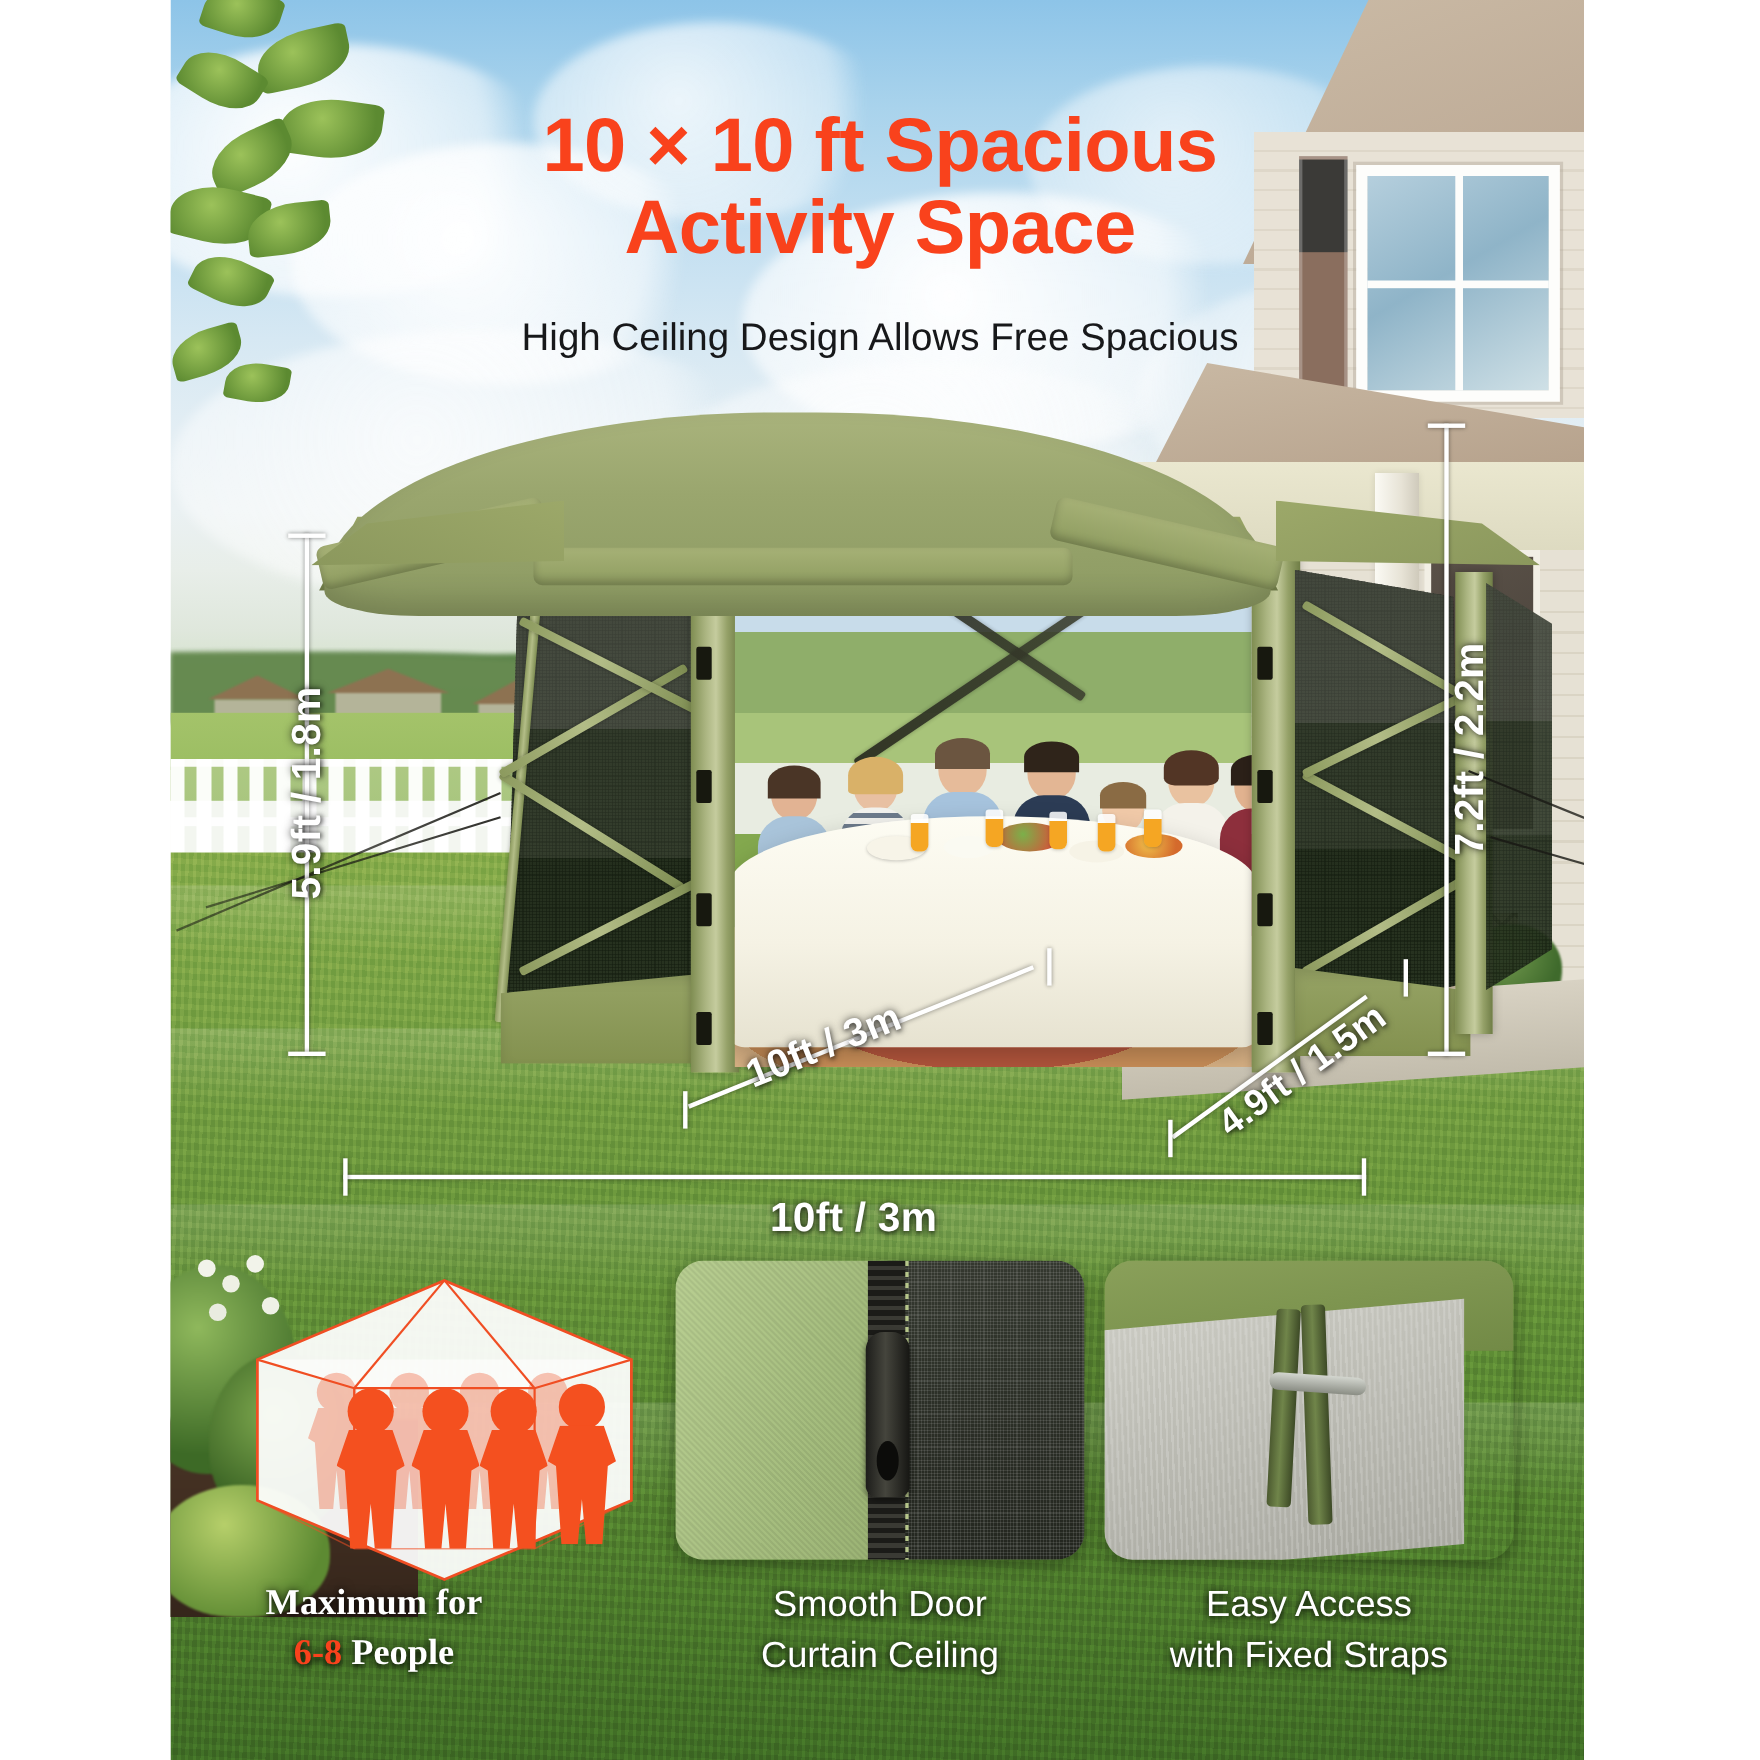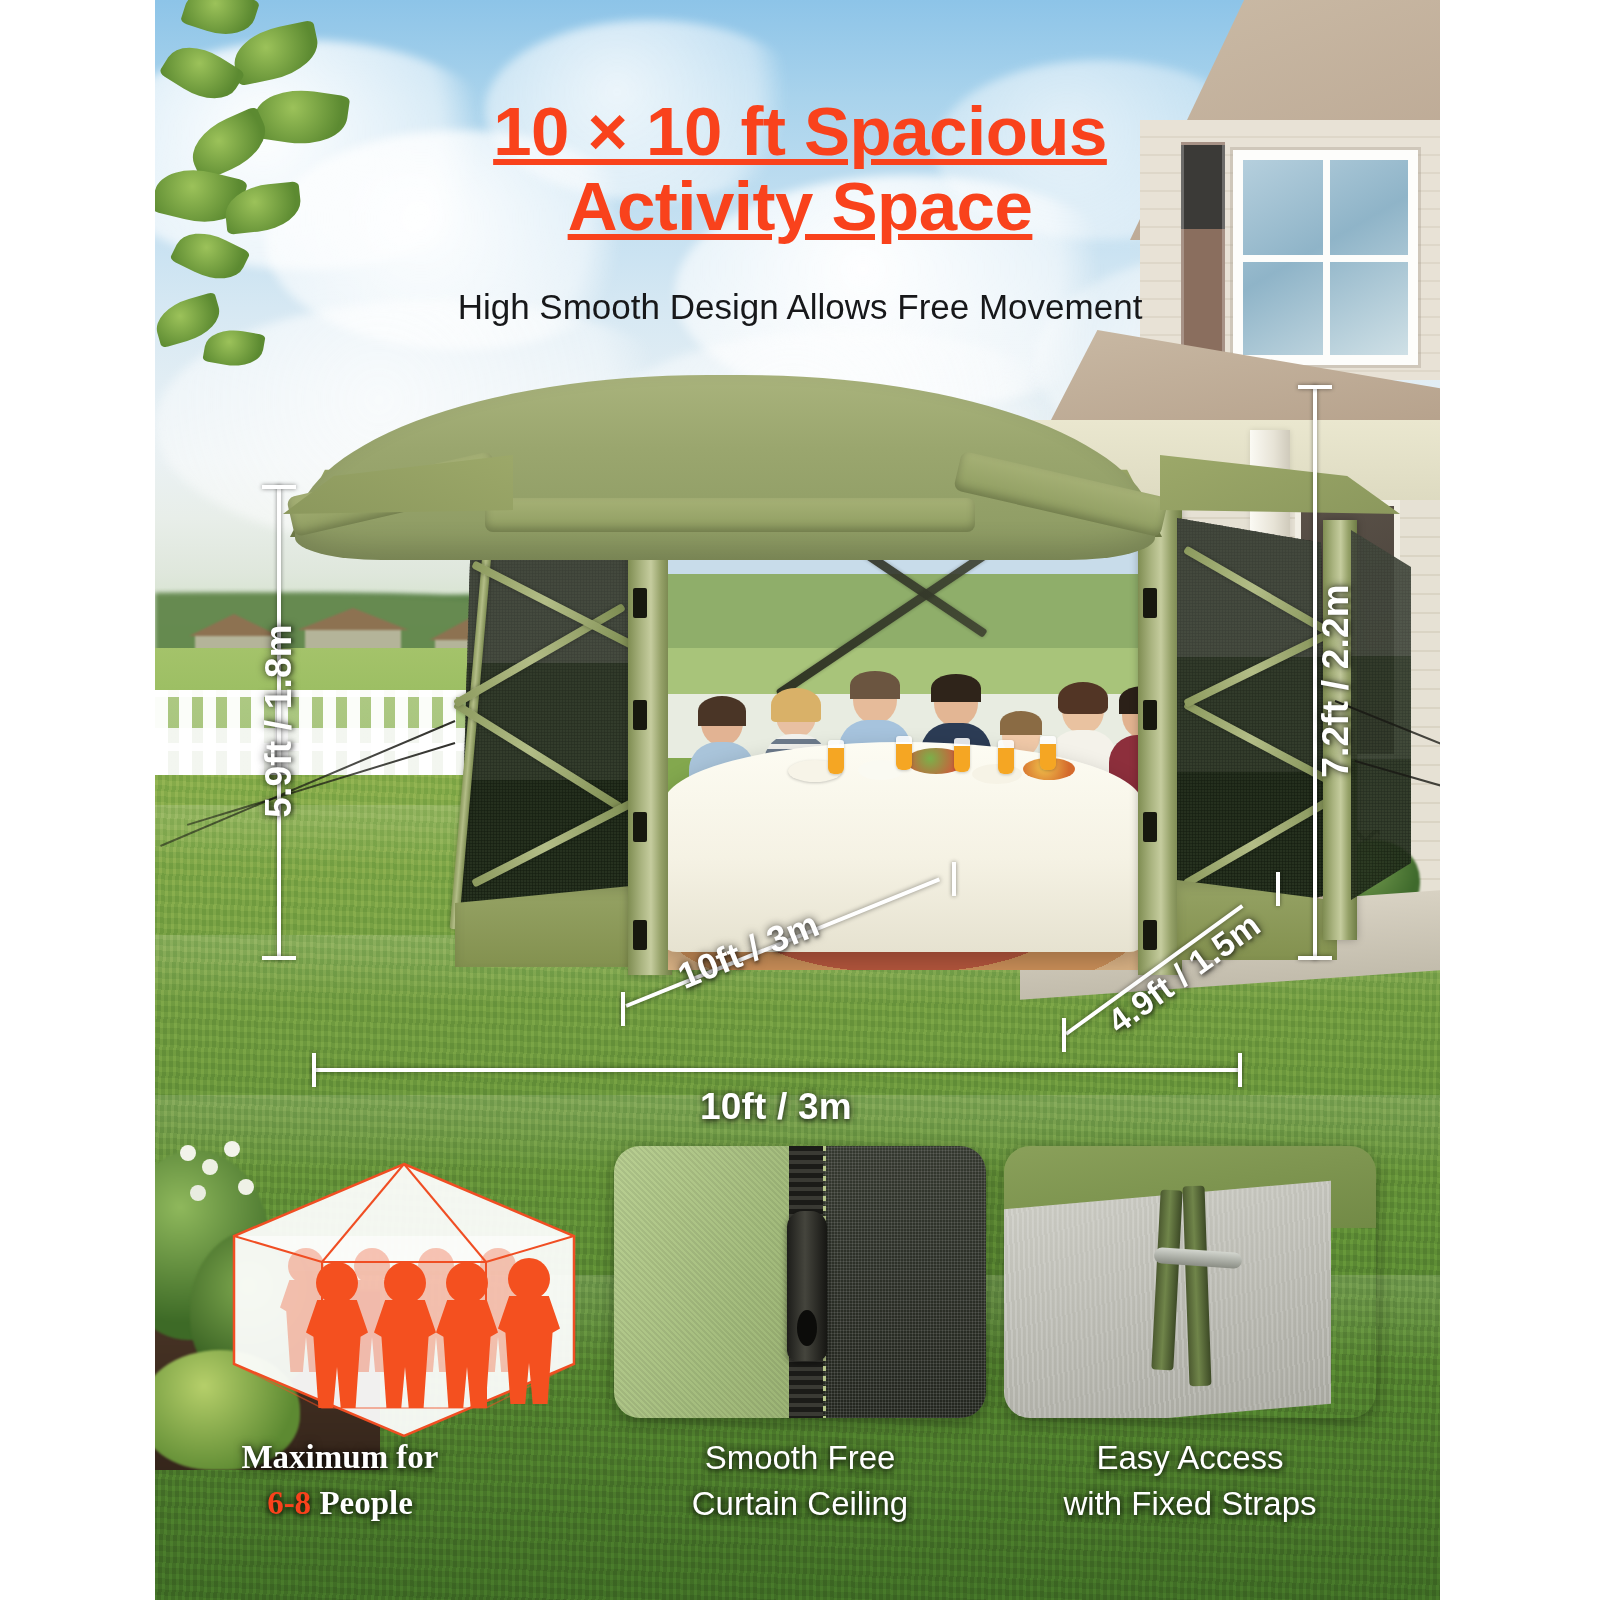--- a/index.html
+++ b/index.html
@@ -284,21 +284,20 @@
   .diag-line {
     position:absolute; height:4px; background:#fff;
     box-shadow:0 0 5px rgba(0,0,0,.45); transform-origin:left center;
   }
 
   
   .headline {
     position:absolute; left:0; top:95px; width:1600px; text-align:center;
     color:#f9421c; font-size:69px; font-weight:bold; line-height:1.08;
     letter-spacing:-.5px;
-    text-decoration:underline;
   }
   .subhead {
     position:absolute; left:0; top:287px; width:1600px; text-align:center;
     color:#17181a; font-size:35px; font-weight:normal; letter-spacing:0px;
   }
 
   
   .features { position:absolute; left:0; top:1140px; width:1600px; height:460px; }
   .feat { position:absolute; width:400px; }
   .feat-cap {
@@ -578,21 +577,21 @@
       <div class="guy" style="left:300px;top:742px;width:280px;transform:rotate(163deg);"></div>
       <div class="guy" style="left:1180px;top:700px;width:300px;transform:rotate(22deg);"></div>
       <div class="guy" style="left:1200px;top:760px;width:270px;transform:rotate(16deg);"></div>
     </div>
   </div>
 
   <div class="headline">
     <div>10 × 10 ft Spacious</div>
     <div>Activity Space</div>
   </div>
-  <div class="subhead">High Smooth Design Allows Free Movement</div>
+  <div class="subhead">High Ceiling Design Allows Free Spacious</div>
 
   <div class="dim-line dim-v" style="left:277px;top:485px;height:475px;"></div>
   <div class="tick tick-h" style="left:262px;top:485px;"></div>
   <div class="tick tick-h" style="left:262px;top:956px;"></div>
   <div class="dim-label" style="left:182px;top:700px;font-size:37px;transform:rotate(-90deg);transform-origin:center center;">5.9ft / 1.8m</div>
 
   <div class="dim-line dim-v" style="left:1313px;top:385px;height:575px;"></div>
   <div class="tick tick-h" style="left:1298px;top:385px;"></div>
   <div class="tick tick-h" style="left:1298px;top:956px;"></div>
   <div class="dim-label" style="left:1239px;top:660px;font-size:37px;transform:rotate(-90deg);transform-origin:center center;">7.2ft / 2.2m</div>
@@ -676,21 +675,21 @@
     </div>
 
     <div class="feat" style="left:600px;top:0;">
       <div class="thumb" style="left:14px;top:6px;">
         <div class="zip-green"></div>
         <div class="zip-mesh"></div>
         <div class="zip-stitch"></div>
         <div class="zip-teeth"></div>
         <div class="zip-pull"></div>
       </div>
-      <div class="feat-cap" style="top:296px;">Smooth Free</div>
+      <div class="feat-cap" style="top:296px;">Smooth Door</div>
       <div class="feat-cap" style="top:342px;">Curtain Ceiling</div>
     </div>
 
     <div class="feat" style="left:990px;top:0;">
       <div class="thumb" style="left:14px;top:6px;">
         <div class="st-top"></div>
         <div class="st-panel"></div>
         <div class="strap" style="left:152px;top:44px;height:180px;transform:rotate(3deg);"></div>
         <div class="strap" style="left:182px;top:40px;height:200px;transform:rotate(-2deg);"></div>
         <div class="buckle"></div>

